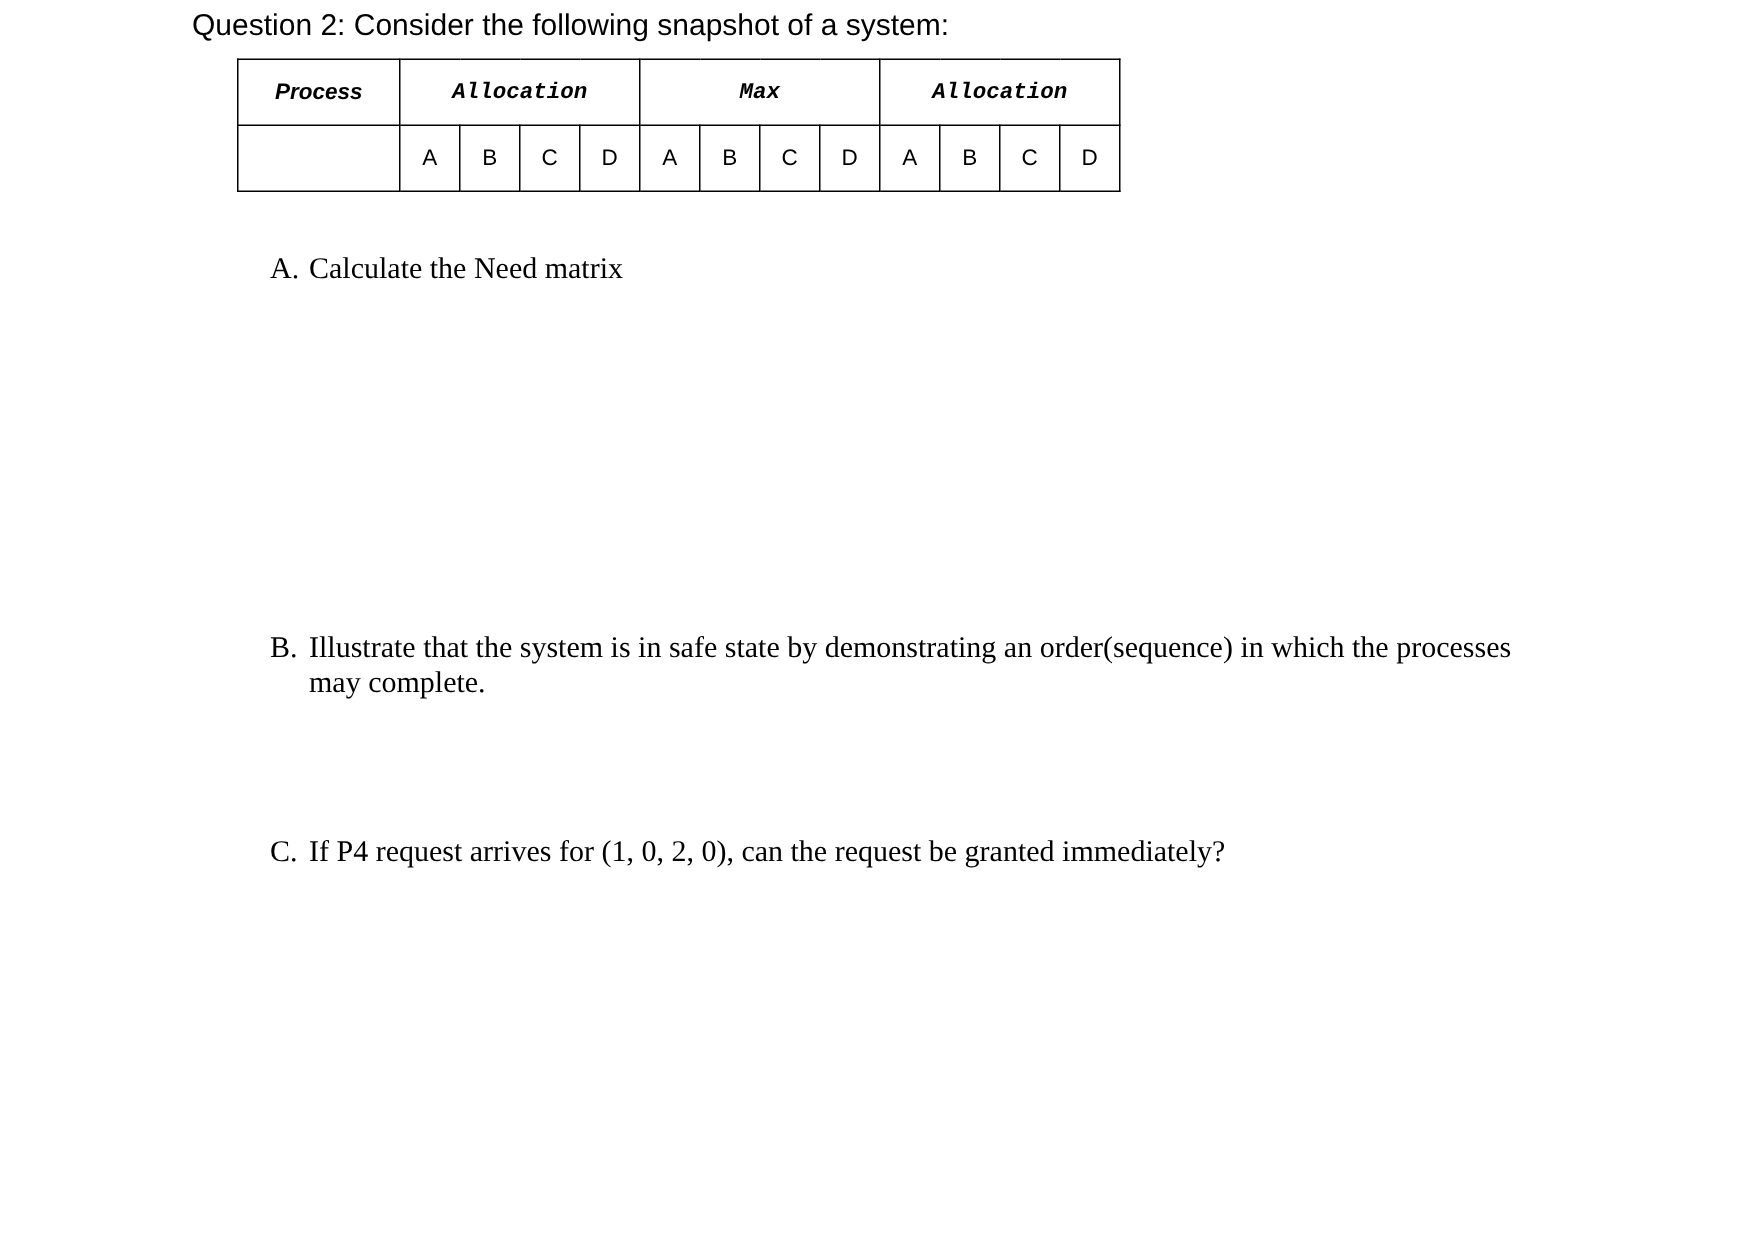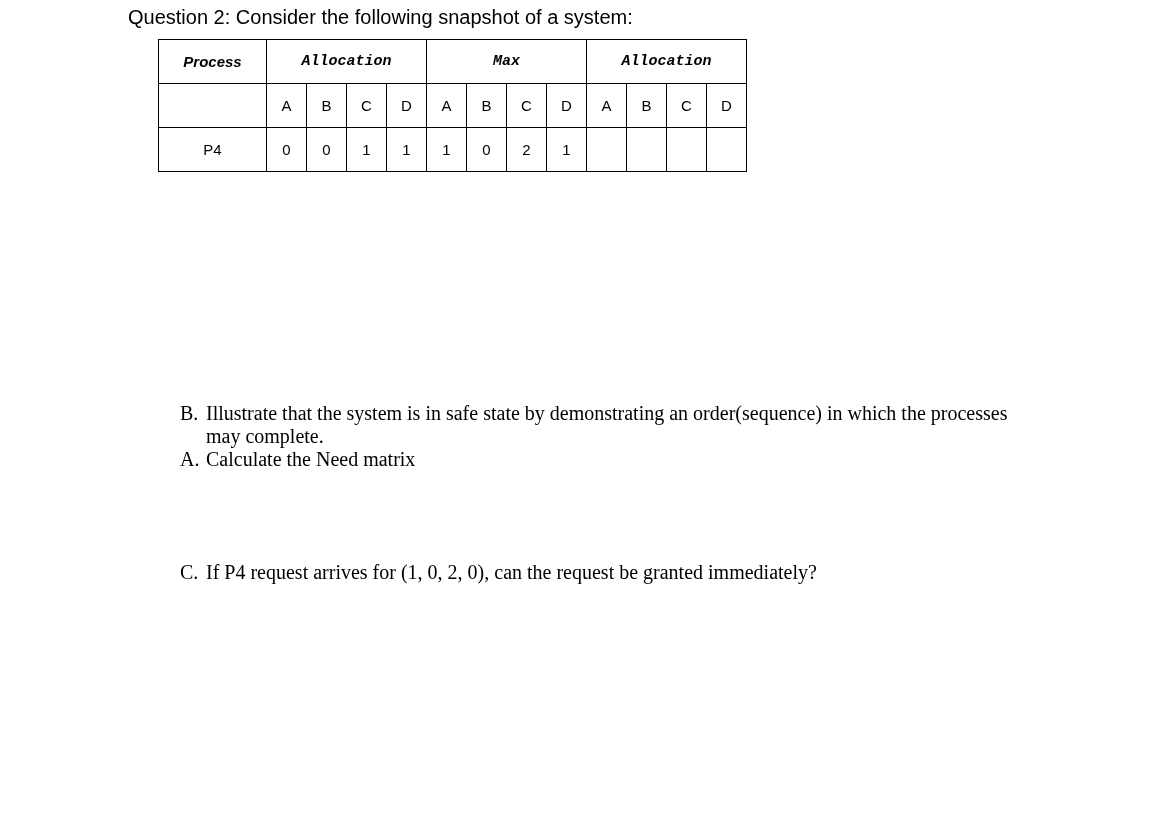--- a/index.html
+++ b/index.html
@@ -115,43 +115,28 @@
       <th class="subhead">A</th>
       <th class="subhead">B</th>
       <th class="subhead">C</th>
       <th class="subhead">D</th>
     </tr>
 
 
 
 
 
-    <tr>
-      <td class="proc">P4</td>
-      <td class="cell">0</td>
-      <td class="cell">0</td>
-      <td class="cell">1</td>
-      <td class="cell">1</td>
-      <td class="cell">1</td>
-      <td class="cell">0</td>
-      <td class="cell">2</td>
-      <td class="cell">1</td>
-      <td class="cell"></td>
-      <td class="cell"></td>
-      <td class="cell"></td>
-      <td class="cell"></td>
-    </tr>
   </tbody>
     </table>
 
+  <div class="serif sub-a">
+    <span class="letter">A.</span><span>Calculate the Need matrix</span>
+  </div>
+
   <div class="serif sub-b">
     <span class="letter">B.</span><span class="text">Illustrate that the system is in safe state by demonstrating an order(sequence) in which the processes may complete.</span>
-  </div>
-
-  <div class="serif sub-a">
-    <span class="letter">A.</span><span>Calculate the Need matrix</span>
   </div>
 
   <div class="serif sub-c">
     <span class="letter">C.</span><span>If P4 request arrives for (1, 0, 2, 0), can the request be granted immediately?</span>
   </div>
 
 </div>
 
 </body></html>

